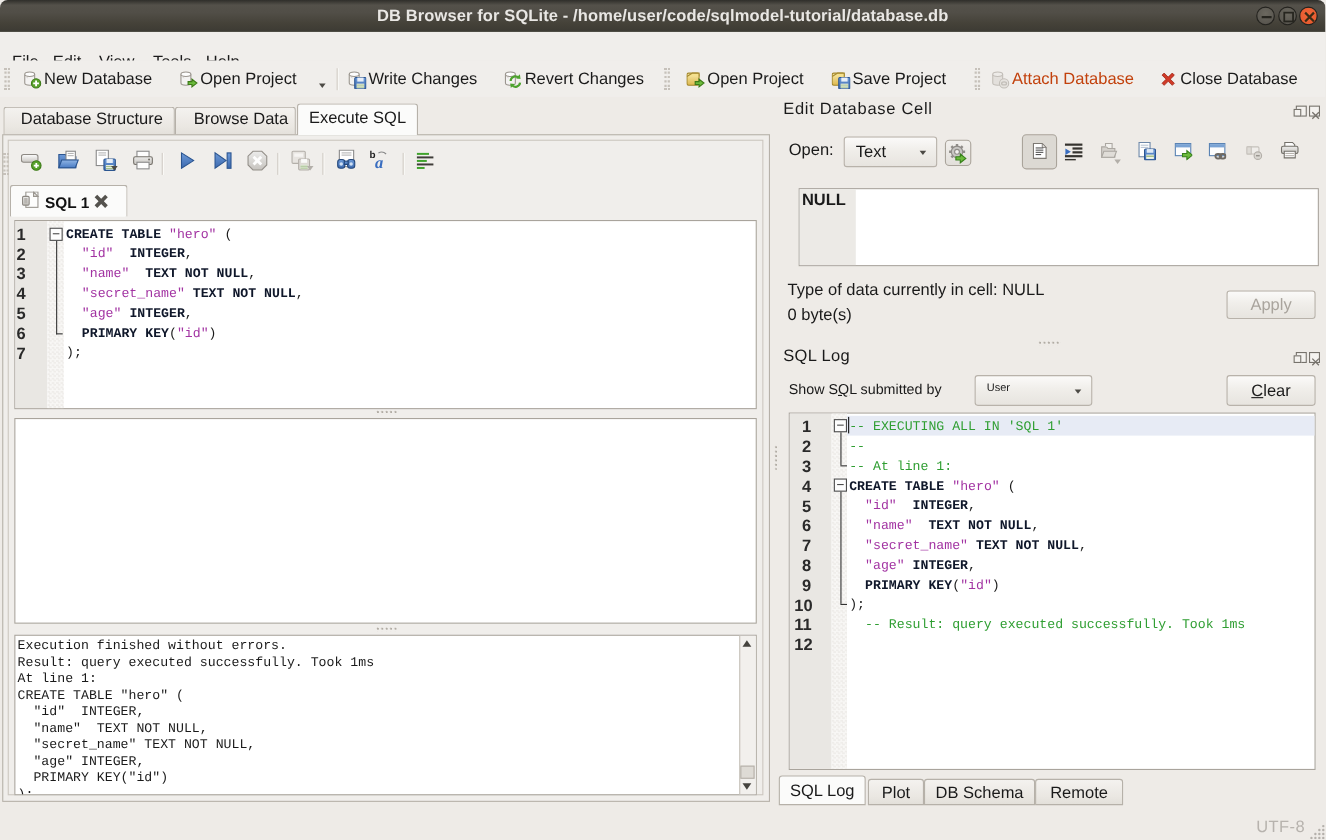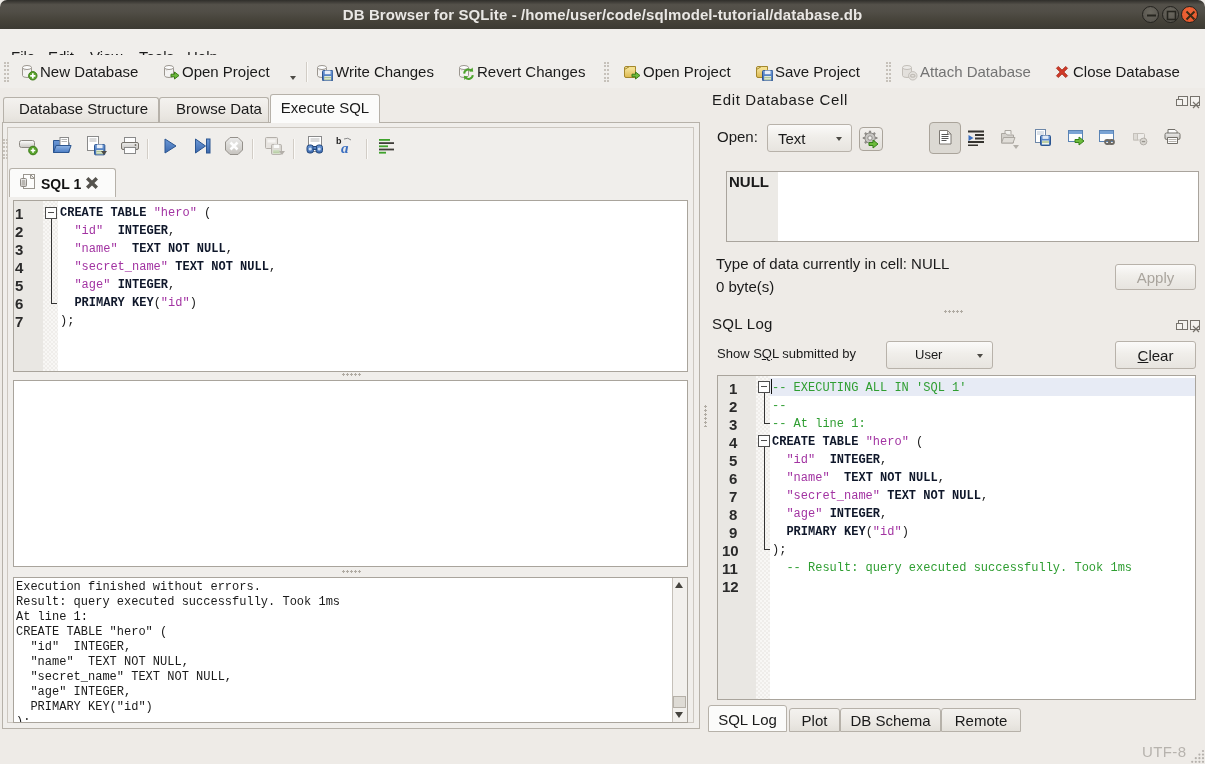--- a/index.html
+++ b/index.html
@@ -15,21 +15,21 @@
 .winbtn svg { position:absolute; left:0; top:0; }
 
 #menubar { left:0; top:29px; width:1205px; height:26px; background:#f0eeeb; }
 #menubar span { position:absolute; top:19px; font-size:15px; }
 #menubar u { text-decoration-thickness:1px; text-underline-offset:2px; }
 
 #toolbar { left:0; top:55px; width:1205px; height:33px; background:#f0eeeb; }
 .tbtn { position:absolute; top:9px; height:16px; line-height:16px; white-space:nowrap; }
 .tbtn svg, .ticon { position:absolute; left:0; top:0; }
 .tlabel { position:absolute; left:19px; top:0px; font-size:15px; }
-.gray { color:#737373; }
+.gray { color:#c2410c; }
 .thandle { position:absolute; top:7px; width:5px; height:20px; border-left:2px dotted #c6c1ba; border-right:2px dotted #c6c1ba; }
 .tsep { position:absolute; top:7px; width:2px; height:20px; border-left:1px solid #d2cdc6; border-right:1px solid #fbfaf8; }
 .drop { position:absolute; width:0; height:0; border-left:3.5px solid transparent; border-right:3.5px solid transparent; border-top:4px solid #4c4a45; }
 
 .tab { position:absolute; border:1px solid #b6b1a9; border-bottom:none; border-radius:3px 3px 0 0;
   background:linear-gradient(180deg,#f4f2ef 0%,#eae7e2 70%,#e3e0da 100%); text-align:center; font-size:15px; }
 .tab.active { background:#fbfbfa; }
 
 #lpane { left:2px; top:122px; width:698px; height:607px; border:1px solid #b6b1a9; background:#f0eeeb; }
 #lframe { left:5px; top:5px; width:686px; height:596px; border:1px solid #cbc6bf; }
@@ -1085,21 +1085,21 @@
 <div class="docktitle" style="left:712px; top:315px;">SQL Log</div>
 <div class="dockicon" style="left:1178px; top:320px;">
     <div style="position:absolute;left:-3px;top:2px;width:7px;height:7px;border:1px solid #76726c;background:#f4f2ef;"></div>
   </div>
 <div class="dockicon" style="left:1190px; top:320px;"><svg width="10" height="10">
       <path d="M2 2 L8 8 M8 2 L2 8" stroke="#76726c" stroke-width="1.2"></path>
     </svg></div>
 
 <span class="abs" style="left:717px; top:346px; font-size:13px;">Show S<u>Q</u>L submitted by</span>
 <div class="combo" style="left:886px; top:341px; width:107px; height:28px;">
-    <span style="position:absolute;left:28px;top:5px;font-size:13px;text-align:center;">User</span>
+    <span style="position:absolute;left:10px;top:5px;font-size:10px;text-align:center;">User</span>
     <div class="drop"></div>
   </div>
 <div class="btn" style="left:1115px; top:341px; width:81px; height:28px; padding-top:5px; font-size:15px;"><u>C</u>lear</div>
 
 <div class="whitebox" style="left:717px; top:375px; width:479px; height:325px;"></div>
 <div class="gutter" style="left:718px; top:376px; width:38px; height:323px;"></div>
 <div class="foldmargin" style="left:756px; top:376px; width:14px; height:323px;"></div>
 <div id="sqllog-lines" class="abs">
     <div class="abs" style="left:770px; top:378px; width:425px; height:18px; background:#e7ebf5;"></div>
     <div class="lnum" style="left:729px; top:380px;">1</div>

